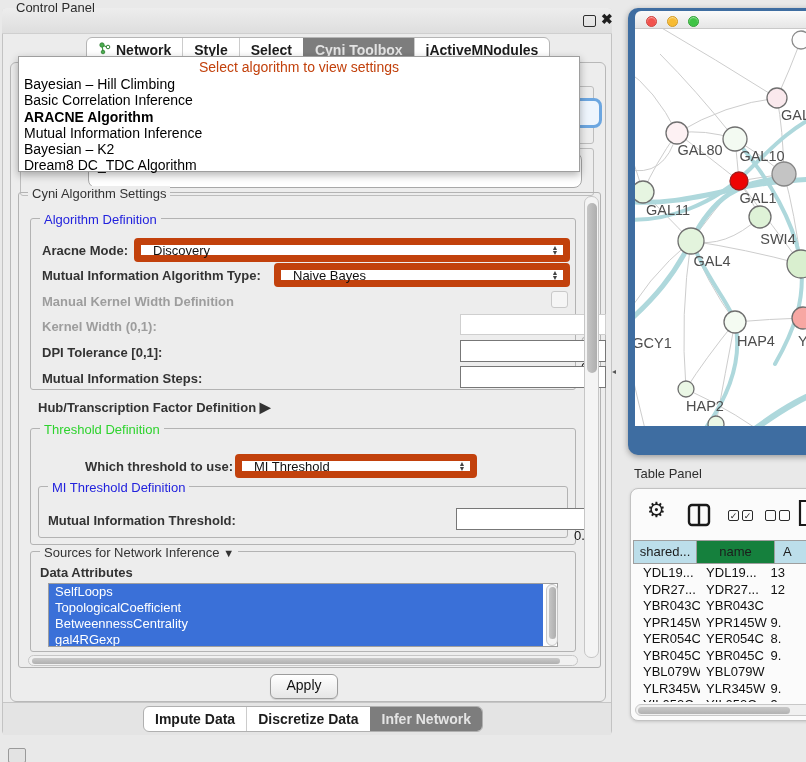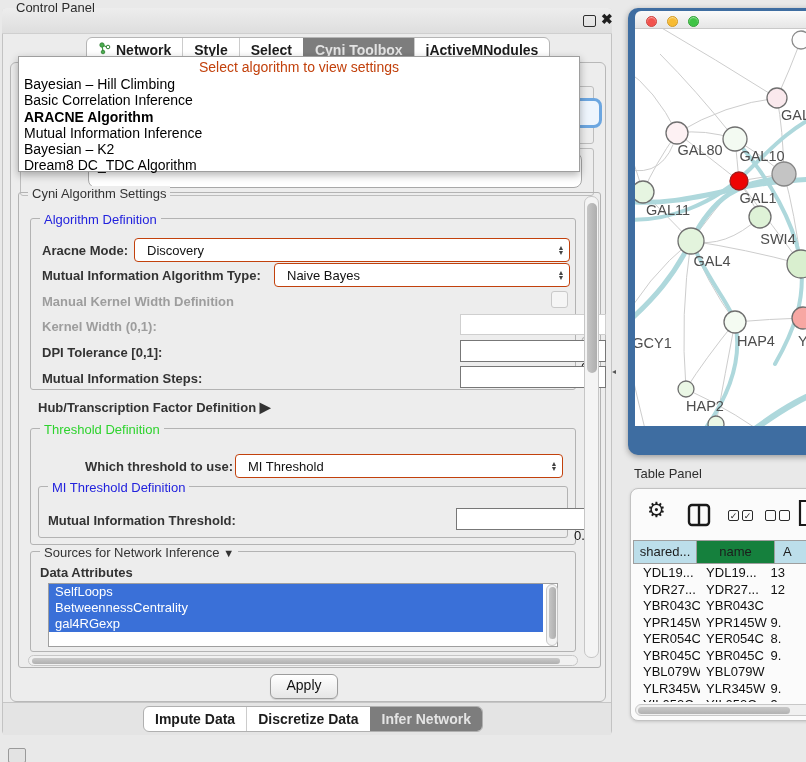--- a/index.html
+++ b/index.html
@@ -52,21 +52,21 @@
   
   .gbox{border:1px solid #b3b3b3;border-radius:3px;box-sizing:border-box;z-index:2;}
   .gtitle{font-size:13px;background:#ededed;padding:0 4px;z-index:3;white-space:nowrap;}
   .gtitle.blue{color:#2222dd;}
   .gtitle.green{color:#2ed32e;}
   .gtitle.plain{color:#333;}
 
   .lbl{font-size:13px;font-weight:bold;color:#333;z-index:3;white-space:nowrap;}
   .lbl.dis{color:#9d9d9d;}
 
-  .combo{background:#fff;border:1px solid #c2410c;border-radius:4px;display:flex;align-items:center;
+  .combo{background:#fff;border:7px solid #c2410c;border-radius:4px;display:flex;align-items:center;
     box-sizing:border-box;z-index:3;}
   .combo .cval{flex:1;font-size:13px;color:#111;padding-left:12px;white-space:nowrap;}
   .combo .stepper{width:16px;display:flex;flex-direction:column;align-items:center;justify-content:center;
     color:#444;font-size:7px;line-height:5px;}
 
   .field{background:#fff;border:1px solid #777;box-sizing:border-box;font-size:13px;color:#111;
     text-align:right;padding:19px 6px 0 0;z-index:3;margin-left:36px;}
   .field.dis{border:1px solid #cfcfcf;color:#b3b3b3;}
 
   .checkbox{width:15px;height:15px;border:1px solid #c9c9c9;border-radius:3px;background:#f5f5f5;z-index:3;}
@@ -230,21 +230,21 @@
 
   <div class="abs lbl" style="left:38px;top:399px;">
     <span>Hub/Transcription Factor Definition</span>
     <span style="font-size:14px;">▶</span>
   </div>
 
   <div class="abs gbox" style="left:30px;top:428px;width:546px;height:117px;"></div>
   <div class="abs gtitle green" style="left:40px;top:422px;">Threshold Definition</div>
 
   <div class="abs lbl" style="left:85px;top:459px;">Which threshold to use:</div>
-  <div class="abs combo" style="left:235px;top:454px;width:328px;height:24px;">
+  <div class="abs combo" style="left:235px;top:454px;width:242px;height:24px;">
     <span class="cval">MI Threshold</span>
     <span class="stepper">
         <span>▲</span>
         <span>▼</span>
       </span>
   </div>
 
   <div class="abs gbox" style="left:38px;top:486px;width:530px;height:52px;"></div>
   <div class="abs gtitle blue" style="left:48px;top:480px;">MI Threshold Definition</div>
   <div class="abs lbl" style="left:48px;top:513px;">Mutual Information Threshold:</div>
@@ -252,20 +252,21 @@
 
   <div class="abs gbox" style="left:30px;top:551px;width:546px;height:101px;"></div>
   <div class="abs gtitle plain" style="left:40px;top:545px;">
     <span>Sources for Network Inference</span>
     <span style="font-size:11px;">▼</span>
   </div>
   <div class="abs lbl" style="left:40px;top:565px;">Data Attributes</div>
 
   <div class="abs attr-list" id="attr-list">
       <div class="attr-item">SelfLoops</div>
+      <div class="attr-item">TopologicalCoefficient</div>
       <div class="attr-item">BetweennessCentrality</div>
       <div class="attr-item">gal4RGexp</div>
     </div>
   <div class="abs vscroll" style="left:546px;top:584px;width:12px;height:62px;">
     <div class="vthumb abs" style="left:2px;top:2px;width:7px;height:52px;"></div>
   </div>
   <div class="abs hscroll" style="left:28px;top:655px;width:550px;height:11px;">
     <div class="hthumb abs" style="left:3px;top:2px;width:528px;height:6px;"></div>
   </div>
 

